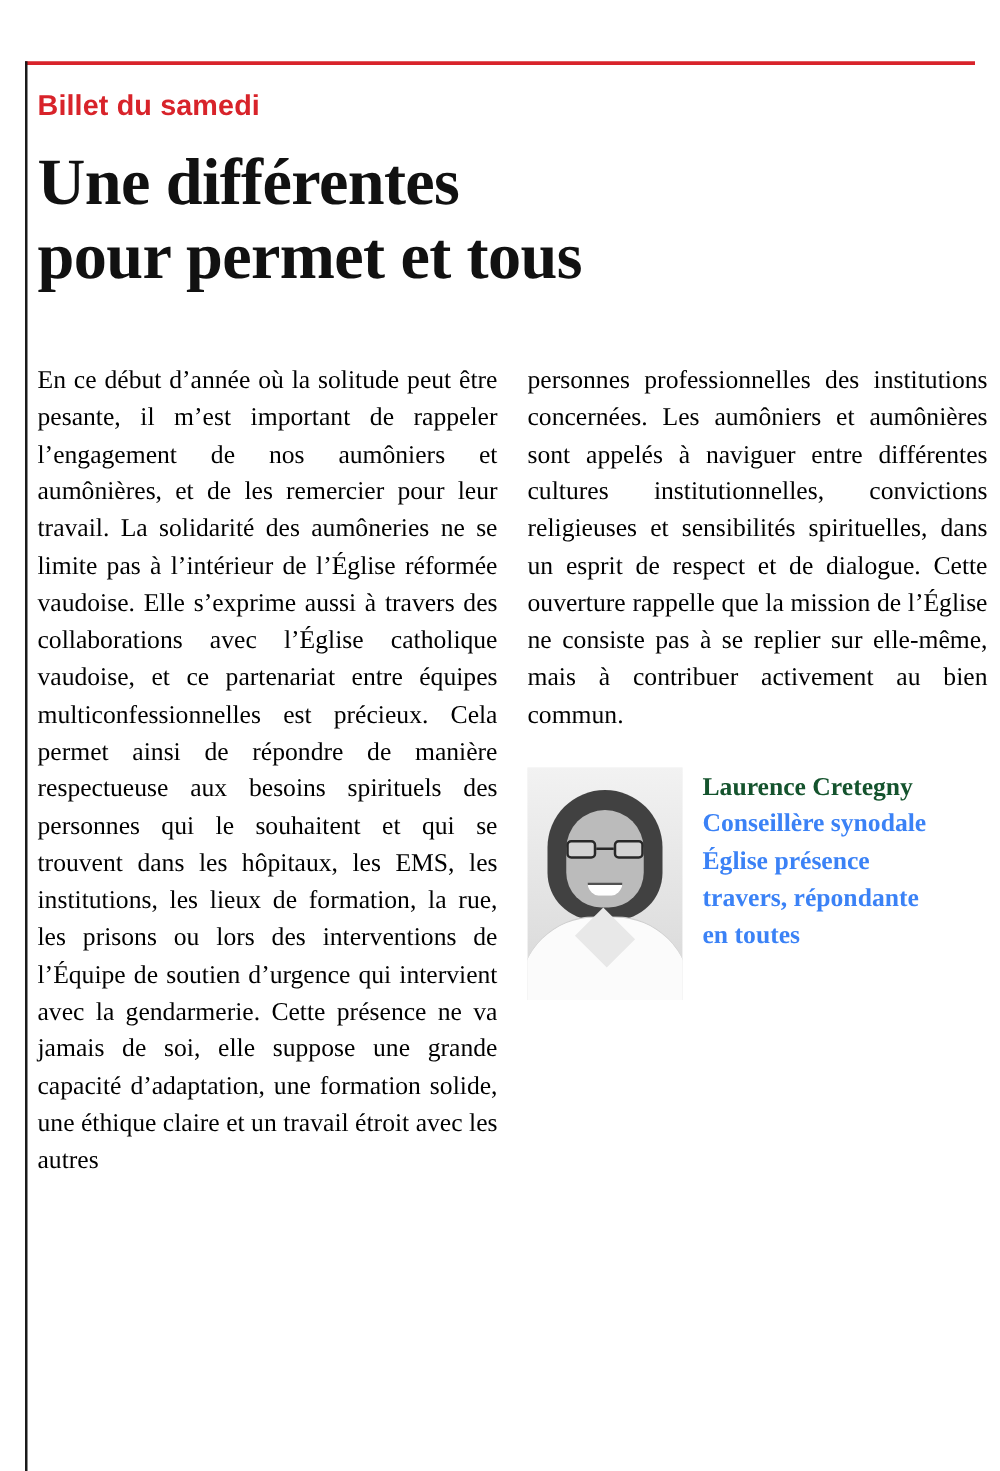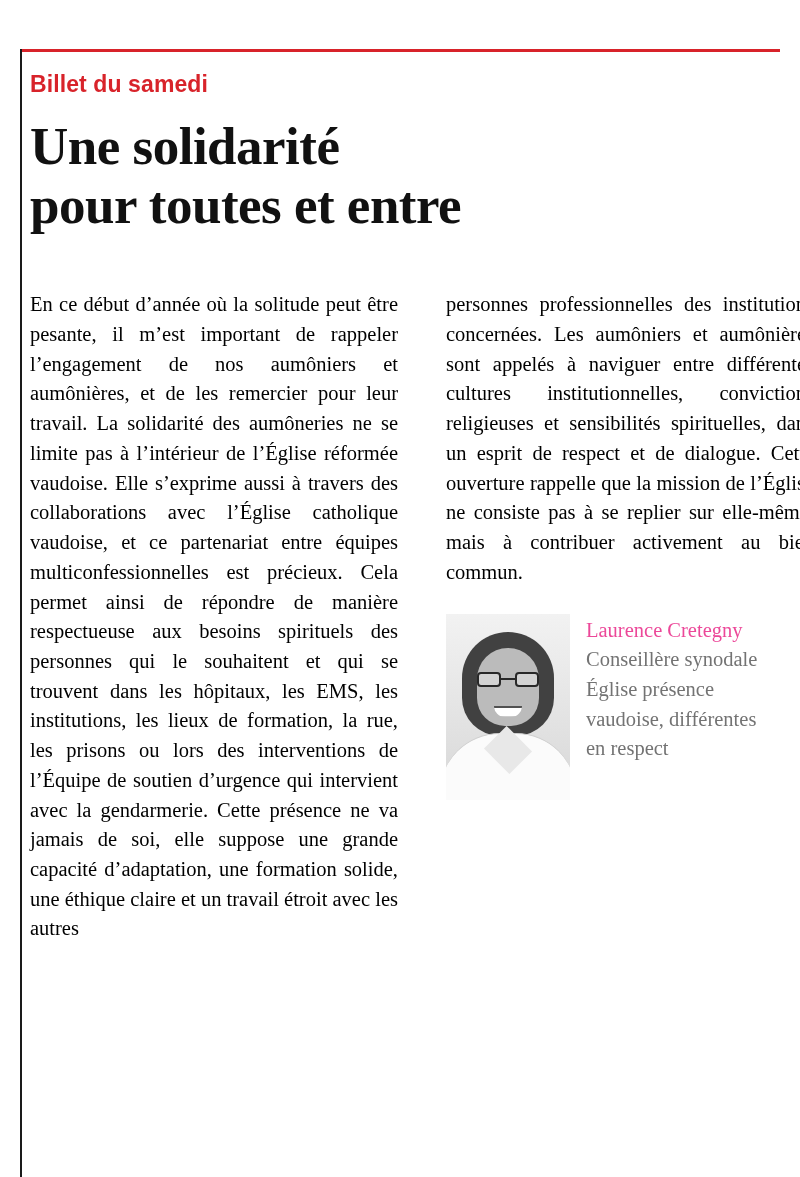--- a/index.html
+++ b/index.html
@@ -61,21 +61,21 @@
     letter-spacing: -0.5px;
     margin: 18px 0 0 0;
     color: #111111;
   }
   .headline .line {
     display: block;
     white-space: nowrap;
   }
   .columns {
     display: flex;
-    gap: 48px;
+    gap: 24px;
     margin-top: 55px;
   }
   .col {
     width: 368px;
     flex: 0 0 368px;
   }
   .col p {
     margin: 0;
     font-size: 20.5px;
     line-height: 1.45;
@@ -183,47 +183,48 @@
     height: 32px;
     background: #e8e8e8;
     transform: rotate(45deg);
   }
   .byline-text {
     font-family: "Liberation Sans", sans-serif;
     padding-top: 2px;
   }
   .byline-name {
     font-size: 19px;
-    font-weight: 400;
+    font-weight: 700;
     line-height: 1.35;
     margin: 0 0 2px 0;
-    color: #ec4899;
+    color: #14532d;
   }
   .byline-role {
     font-size: 17.5px;
     line-height: 1.52;
     margin: 0;
-    color: #737373;
+    color: #3b82f6;
+    font-weight: bold;
   }
 </style>
 </head>
 <body>
 
 <div class="page">
 
   <div class="top-rule"></div>
   <div class="left-rule"></div>
 
   <div class="content">
 
     <div class="kicker">Billet du samedi</div>
 
     <h1 class="headline">
-      <span class="line">Une solidarité</span>
-      <span class="line">pour toutes et entre</span>
+      <span class="line">Une différentes</span>
+      <span class="line">pour permet et tous</span>
     </h1>
 
     <div class="columns">
 
       <div class="col">
         <p class="body-last-line-left">En ce début d’année où la solitude peut être pesante, il m’est important de rappeler l’engagement de nos aumôniers et aumônières, et de les remercier pour leur travail. La solidarité des aumôneries ne se limite pas à l’intérieur de l’Église réformée vaudoise. Elle s’exprime aussi à travers des collaborations avec l’Église catholique vaudoise, et ce partenariat entre équipes multiconfessionnelles est précieux. Cela permet ainsi de répondre de manière respectueuse aux besoins spirituels des personnes qui le souhaitent et qui se trouvent dans les hôpitaux, les EMS, les institutions, les lieux de formation, la rue, les prisons ou lors des interventions de l’Équipe de soutien d’urgence qui intervient avec la gendarmerie. Cette présence ne va jamais de soi, elle suppose une grande capacité d’adaptation, une formation solide, une éthique claire et un travail étroit avec les autres</p>
       </div>
 
       <div class="col">
         <p>personnes professionnelles des institutions concernées. Les aumôniers et aumônières sont appelés à naviguer entre différentes cultures institutionnelles, convictions religieuses et sensibilités spirituelles, dans un esprit de respect et de dialogue. Cette ouverture rappelle que la mission de l’Église ne consiste pas à se replier sur elle-même, mais à contribuer activement au bien commun.</p>
@@ -239,21 +240,21 @@
               <div class="lens r"></div>
             </div>
             <div class="mouth"></div>
             <div class="shoulders"></div>
             <div class="collar"></div>
           </div>
           <div class="byline-text">
             <p class="byline-name">Laurence Cretegny</p>
             <p class="byline-role">Conseillère synodale</p>
             <p class="byline-role">Église présence</p>
-            <p class="byline-role">vaudoise, différentes</p>
-            <p class="byline-role">en respect</p>
+            <p class="byline-role">travers, répondante</p>
+            <p class="byline-role">en toutes</p>
           </div>
         </div>
       </div>
 
     </div>
   </div>
 </div>
 
 </body></html>

